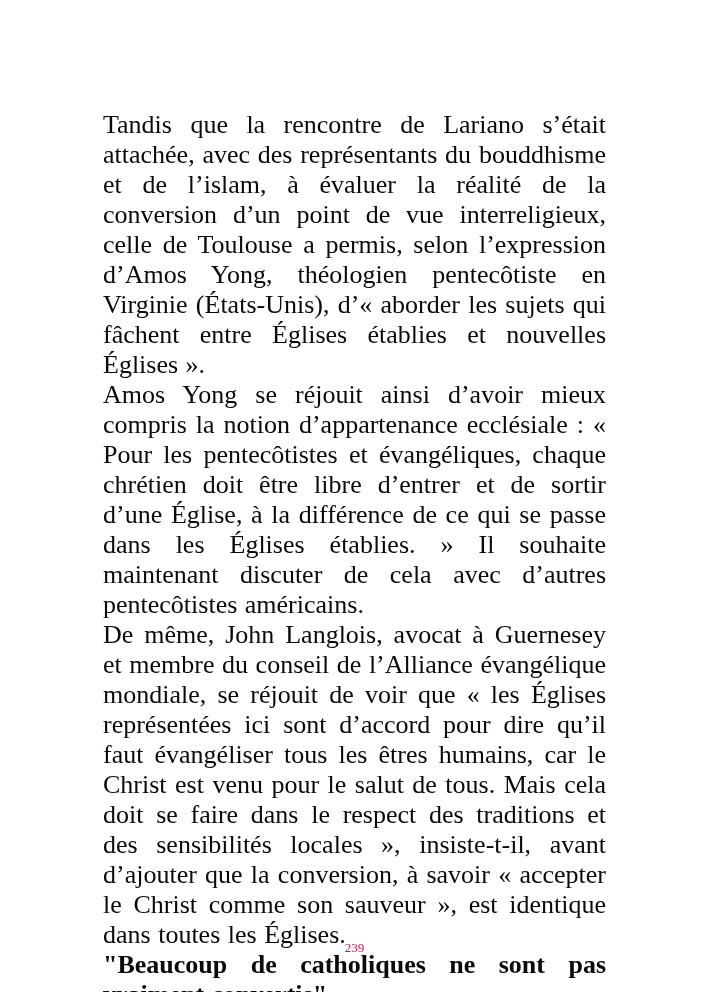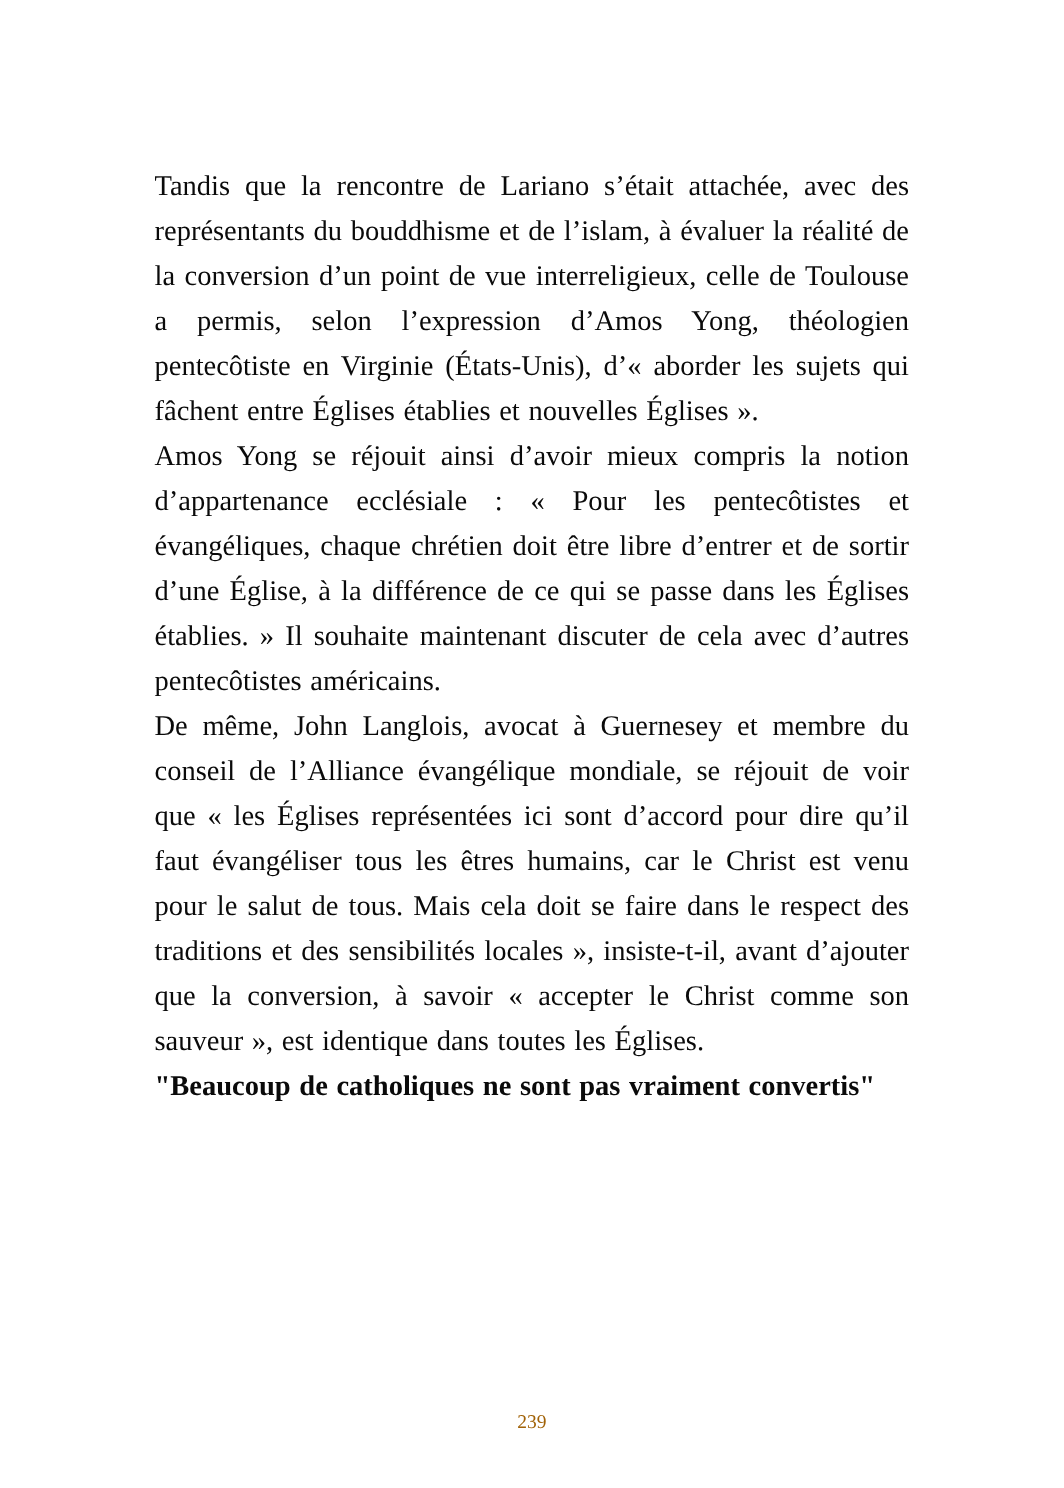--- a/index.html
+++ b/index.html
@@ -17,38 +17,38 @@
     overflow: hidden;
   }
   .content {
     position: absolute;
     left: 103px;
     top: 110px;
     width: 503px;
   }
   .content p {
     margin: 0;
-    font-size: 19px;
+    font-size: 26px;
     line-height: 30px;
     text-align: justify;
     hyphens: none;
     -webkit-hyphens: none;
     word-spacing: 1px;
   }
   .content p.bold {
     font-weight: bold;
   }
   .page-number {
     position: absolute;
     left: 0;
     top: 940px;
     width: 100%;
     text-align: center;
     font-size: 13px;
-    color: #a16207;
+    color: #be185d;
   }
 </style>
 </head>
 <body>
 
 <div class="page">
   <div class="content">
     <p>Tandis que la rencontre de Lariano s’était attachée, avec des représentants du bouddhisme et de l’islam, à évaluer la réalité de la conversion d’un point de vue interreligieux, celle de Toulouse a permis, selon l’expression d’Amos Yong, théologien pentecôtiste en Virginie (États-Unis), d’« aborder les sujets qui fâchent entre Églises établies et nouvelles Églises ».</p>
     <p>Amos Yong se réjouit ainsi d’avoir mieux compris la notion d’appartenance ecclésiale : « Pour les pentecôtistes et évangéliques, chaque chrétien doit être libre d’entrer et de sortir d’une Église, à la différence de ce qui se passe dans les Églises établies. » Il souhaite maintenant discuter de cela avec d’autres pentecôtistes américains.</p>
     <p>De même, John Langlois, avocat à Guernesey et membre du conseil de l’Alliance évangélique mondiale, se réjouit de voir que « les Églises représentées ici sont d’accord pour dire qu’il faut évangéliser tous les êtres humains, car le Christ est venu pour le salut de tous. Mais cela doit se faire dans le respect des traditions et des sensibilités locales », insiste-t-il, avant d’ajouter que la conversion, à savoir « accepter le Christ comme son sauveur », est identique dans toutes les Églises.</p>

